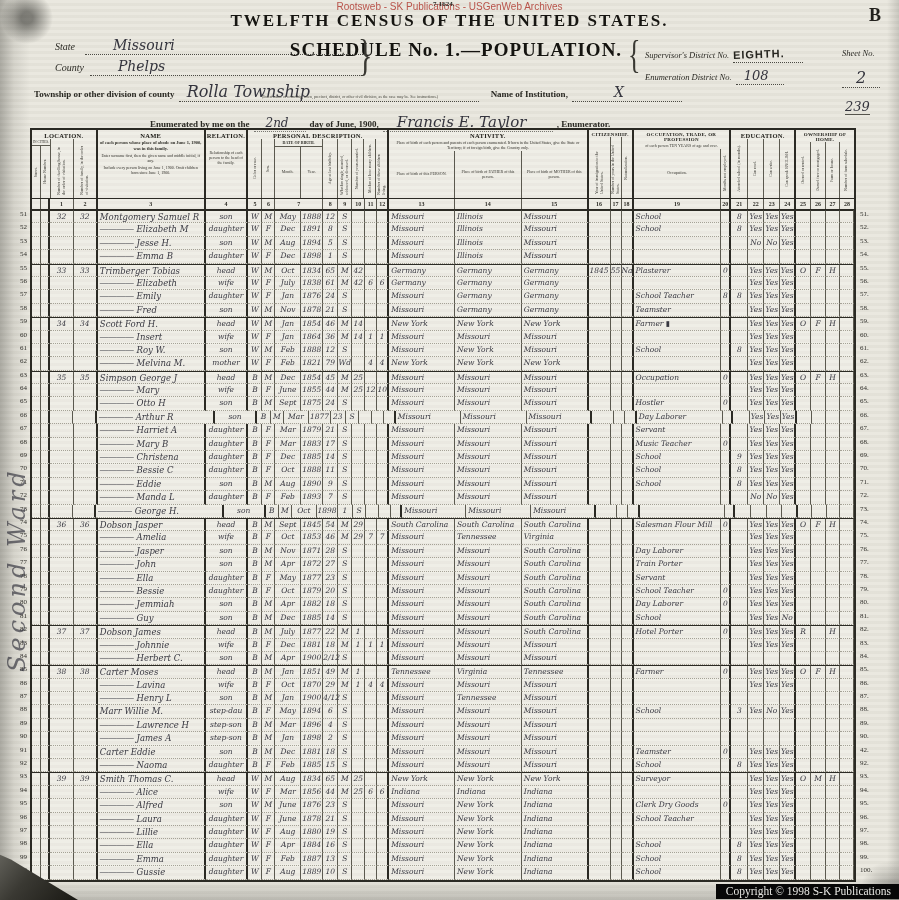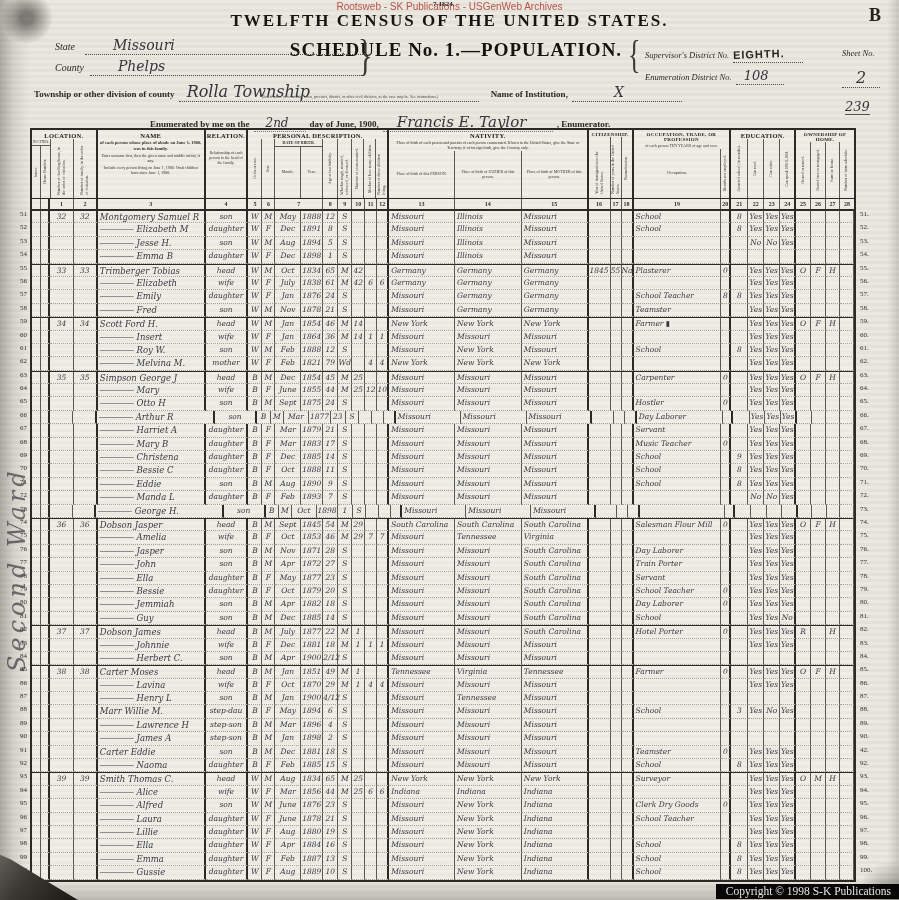--- a/index.html
+++ b/index.html
@@ -725,21 +725,21 @@
           <div class="bcell" style="width: 14px;">M</div>
           <div class="bcell" style="width: 13px;">25</div>
           <div class="bcell" style="width: 12px;"></div>
           <div class="bcell g" style="width: 12px;"></div>
           <div class="bcell cl" style="width: 66px;">Missouri</div>
           <div class="bcell cl" style="width: 67px;">Missouri</div>
           <div class="bcell g cl" style="width: 67px;">Missouri</div>
           <div class="bcell" style="width: 22px;"></div>
           <div class="bcell" style="width: 11px;"></div>
           <div class="bcell g" style="width: 12px;"></div>
-          <div class="bcell cl" style="width: 88px;">Carpenter</div>
+          <div class="bcell cl" style="width: 88px;">Occupation</div>
           <div class="bcell g" style="width: 10px;">0</div>
           <div class="bcell" style="width: 17px;"></div>
           <div class="bcell" style="width: 16px;">Yes</div>
           <div class="bcell" style="width: 16px;">Yes</div>
           <div class="bcell g" style="width: 16px;">Yes</div>
           <div class="bcell" style="width: 15px;">O</div>
           <div class="bcell" style="width: 15px;">F</div>
           <div class="bcell" style="width: 14px;">H</div>
           <div class="bcell" style="width: 14px;"></div>
         </div>

